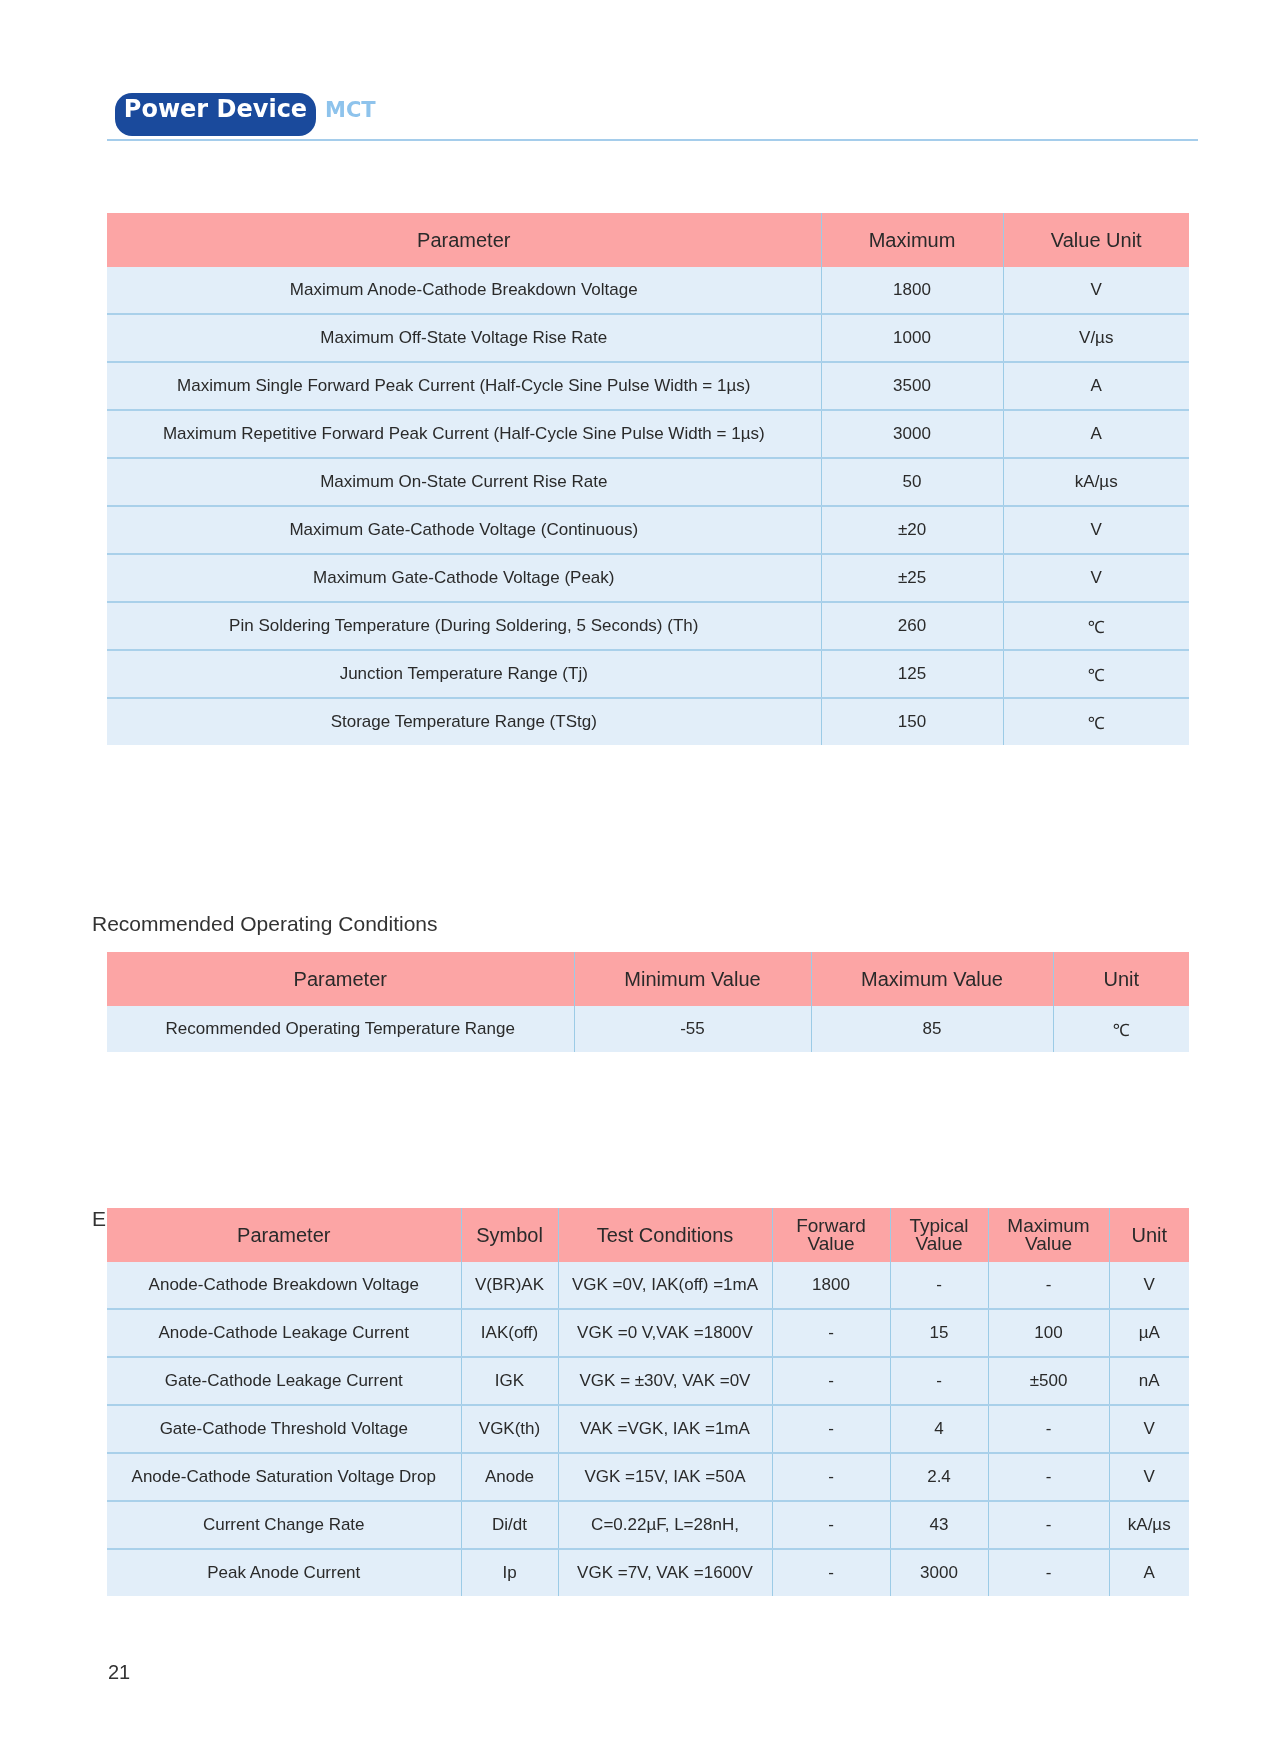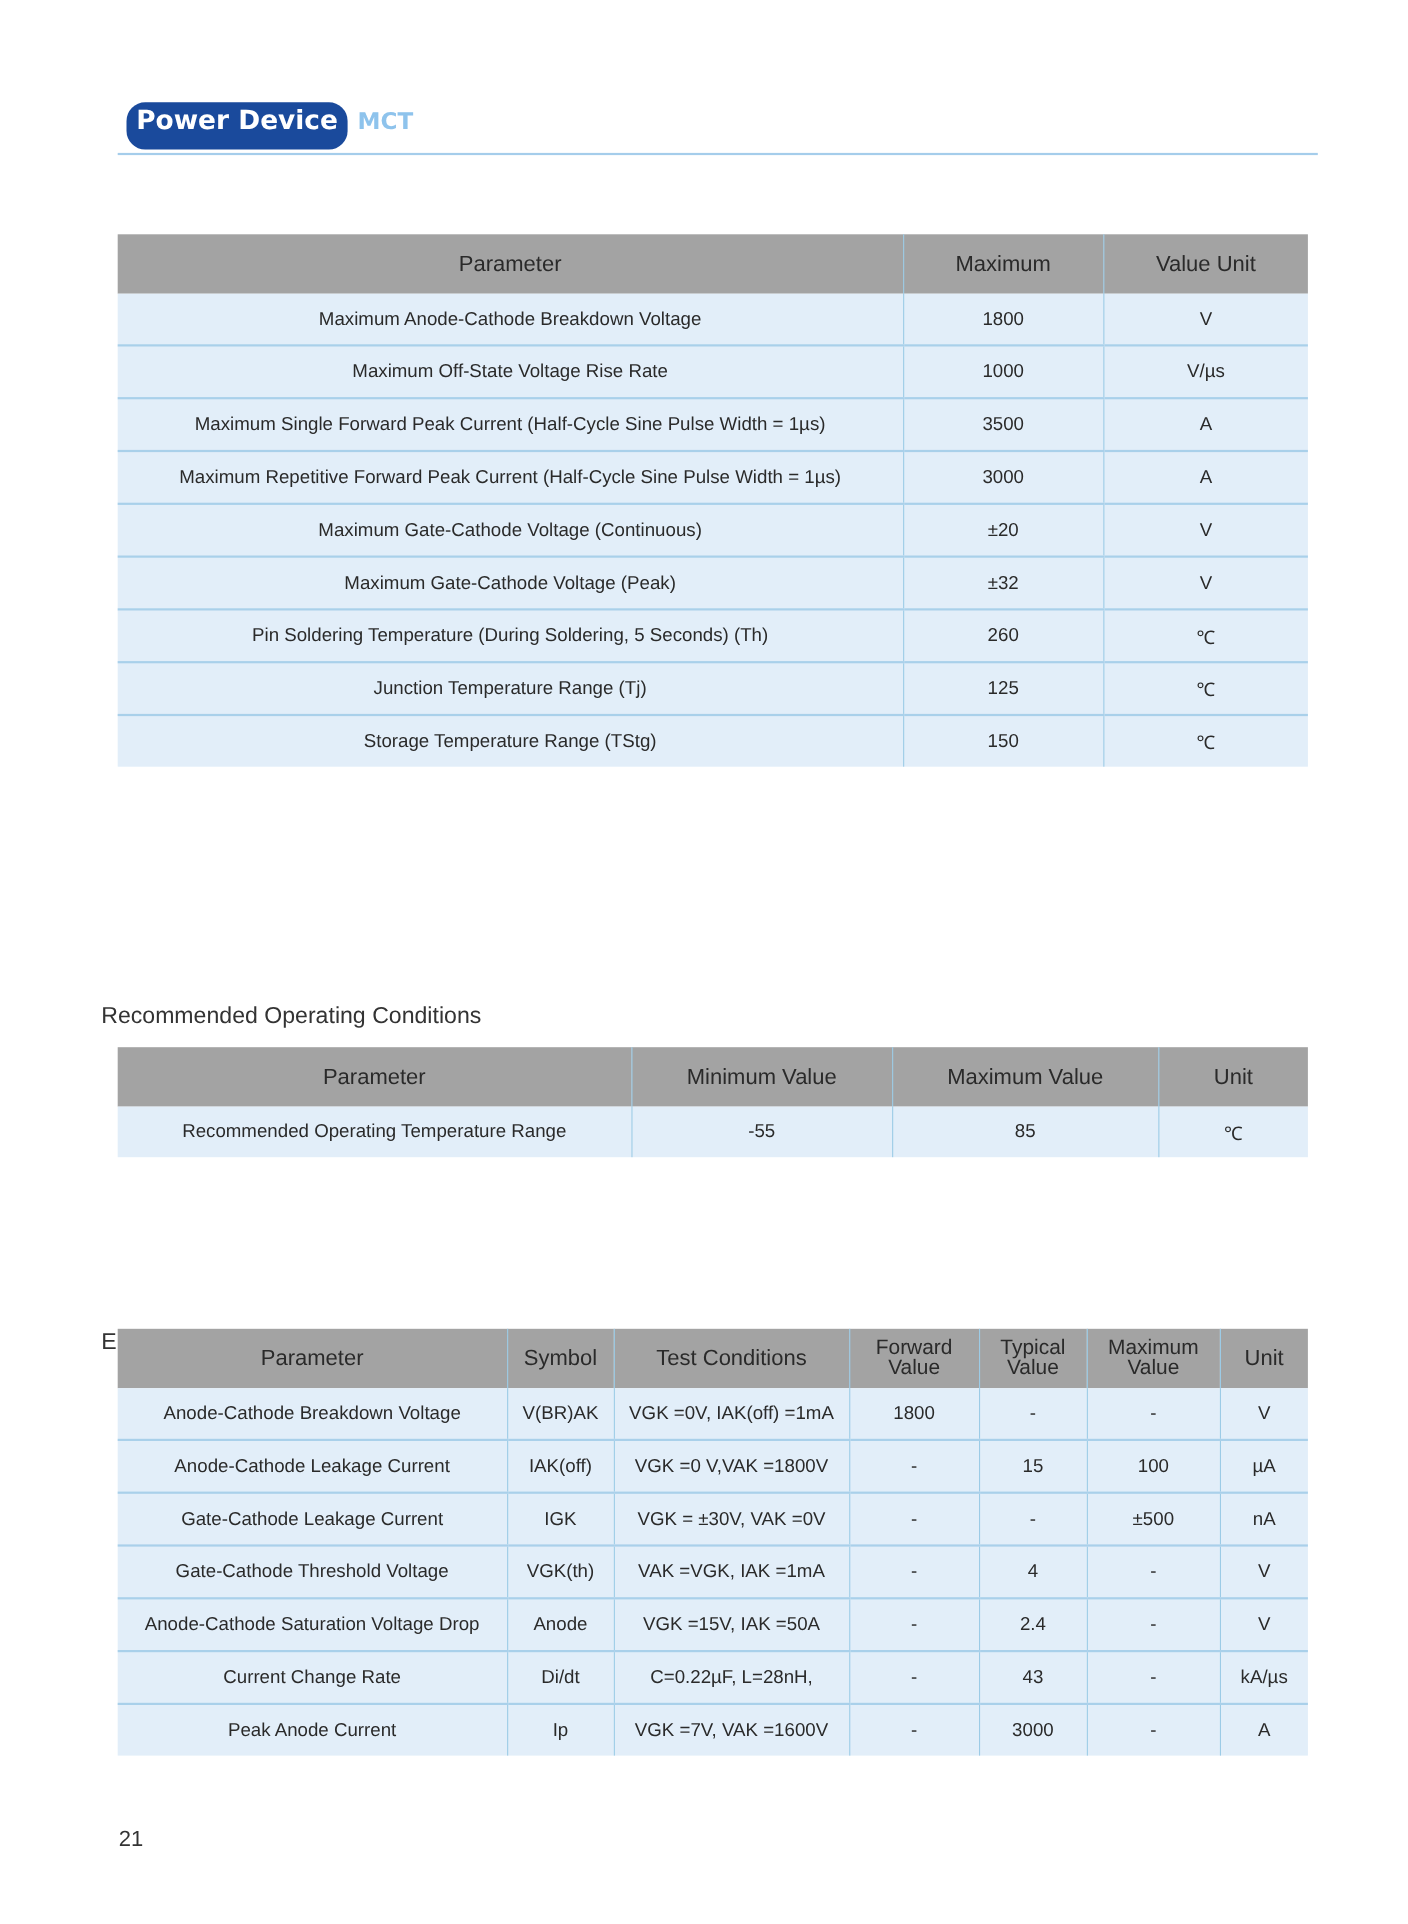--- a/index.html
+++ b/index.html
@@ -2,21 +2,21 @@
 <html><head>
 <meta charset="utf-8">
 <style>
   html, body { margin:0; padding:0; background:#ffffff; }
   body { width:1280px; height:1749px; position:relative; font-family:"Liberation Sans", sans-serif; color:#222; overflow:hidden; }
   .header-pill { position:absolute; left:115px; top:93px; width:201px; height:43px; background:#1a4a9c; border-radius:17px; color:#fff; font-weight:bold; font-size:24px; line-height:33px; text-align:center; font-family:"DejaVu Sans", sans-serif; letter-spacing:0px; }
   .header-sub { position:absolute; left:325px; top:93px; height:33px; line-height:35px; color:#8ec3ec; font-weight:bold; font-size:21px; font-family:"DejaVu Sans", sans-serif; }
   .header-rule { position:absolute; left:107px; top:139px; width:1091px; height:2px; background:#a5cdeb; }
   .section-title { position:absolute; left:92px; font-size:21px; color:#333; font-family:"Liberation Sans", sans-serif; }
   table.spec { position:absolute; left:107px; border-collapse:collapse; table-layout:fixed; font-size:17px; color:#2a2a2a; }
-  table.spec th { background:#a3a3a3; font-weight:normal; font-size:20px; height:54px; padding:0; text-align:center; border-left:1px solid #9ccbe6; color:#2a2a2a; }
+  table.spec th { background:#fca5a5; font-weight:normal; font-size:20px; height:54px; padding:0; text-align:center; border-left:1px solid #9ccbe6; color:#2a2a2a; }
   table.spec th:first-child { border-left:none; }
   table.spec td { background:#e2eef9; height:46px; padding:0; text-align:center; border-left:1px solid #9ccbe6; border-top:2px solid #a9d0ea; }
   table.spec td:first-child { border-left:none; }
   table.spec tr.first td { border-top:none; }
   table.spec th.two-line { font-size:19px; line-height:18px; }
   .page-number { position:absolute; left:108px; top:1661px; font-size:20px; color:#333; }
 </style>
 </head>
 <body>
 
@@ -52,27 +52,32 @@
         <td>Maximum Single Forward Peak Current (Half-Cycle Sine Pulse Width = 1µs)</td>
         <td>3500</td>
         <td>A</td>
       </tr>
       <tr>
         <td>Maximum Repetitive Forward Peak Current (Half-Cycle Sine Pulse Width = 1µs)</td>
         <td>3000</td>
         <td>A</td>
       </tr>
       <tr>
+        <td>Maximum On-State Current Rise Rate</td>
+        <td>50</td>
+        <td>kA/µs</td>
+      </tr>
+      <tr>
         <td>Maximum Gate-Cathode Voltage (Continuous)</td>
         <td>±20</td>
         <td>V</td>
       </tr>
       <tr>
         <td>Maximum Gate-Cathode Voltage (Peak)</td>
-        <td>±32</td>
+        <td>±25</td>
         <td>V</td>
       </tr>
       <tr>
         <td>Pin Soldering Temperature (During Soldering, 5 Seconds) (Th)</td>
         <td>260</td>
         <td>℃</td>
       </tr>
       <tr>
         <td>Junction Temperature Range (Tj)</td>
         <td>125</td>

